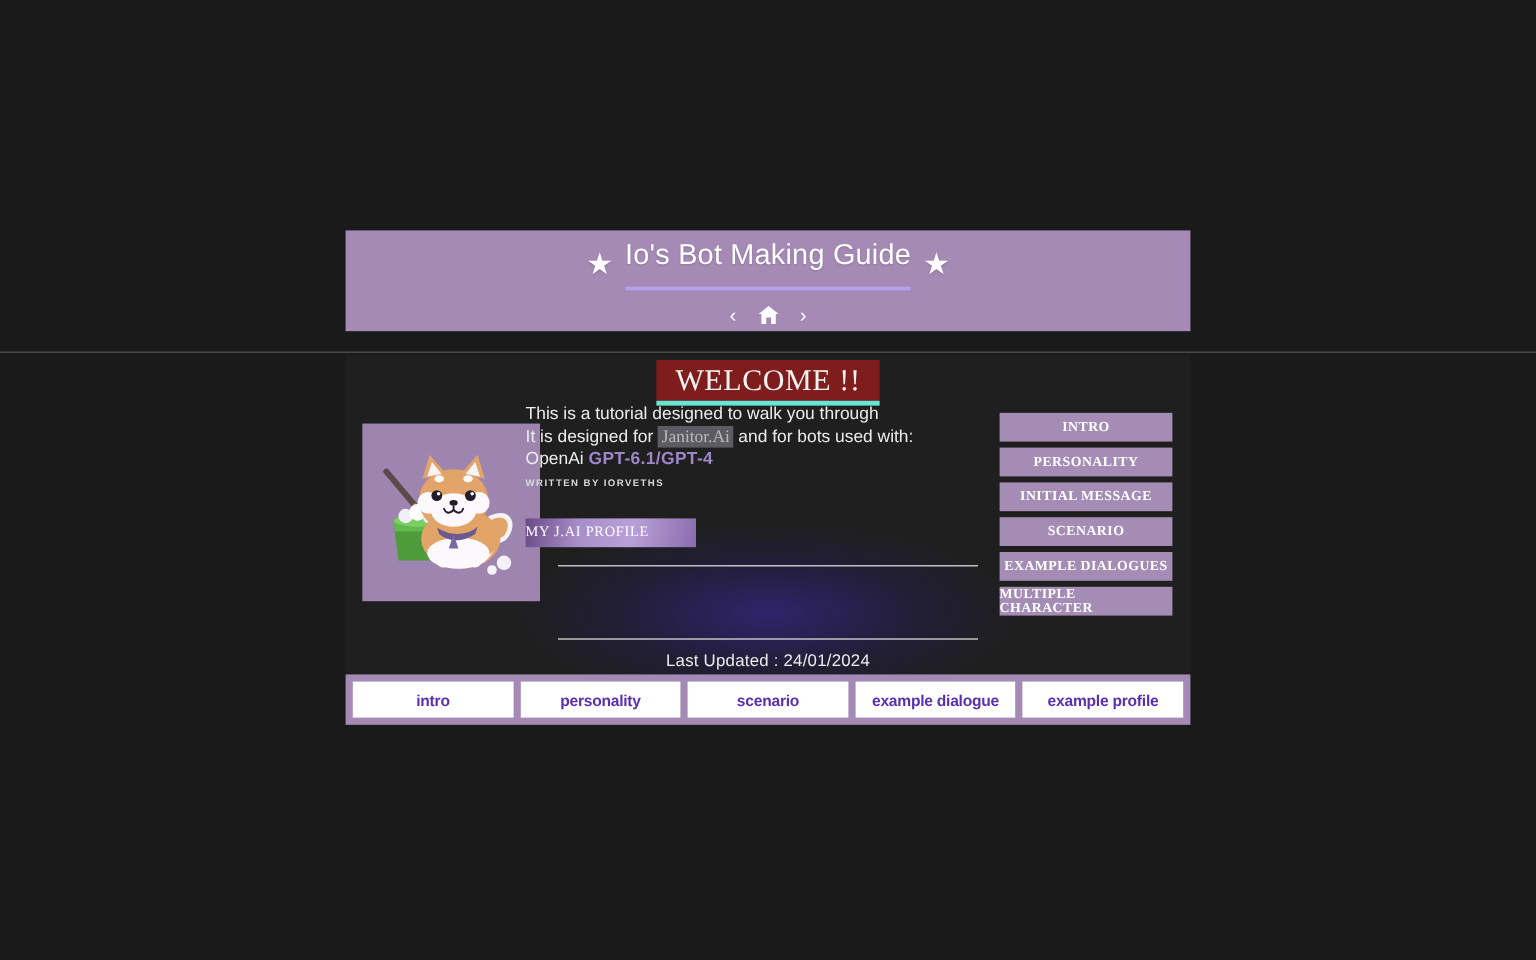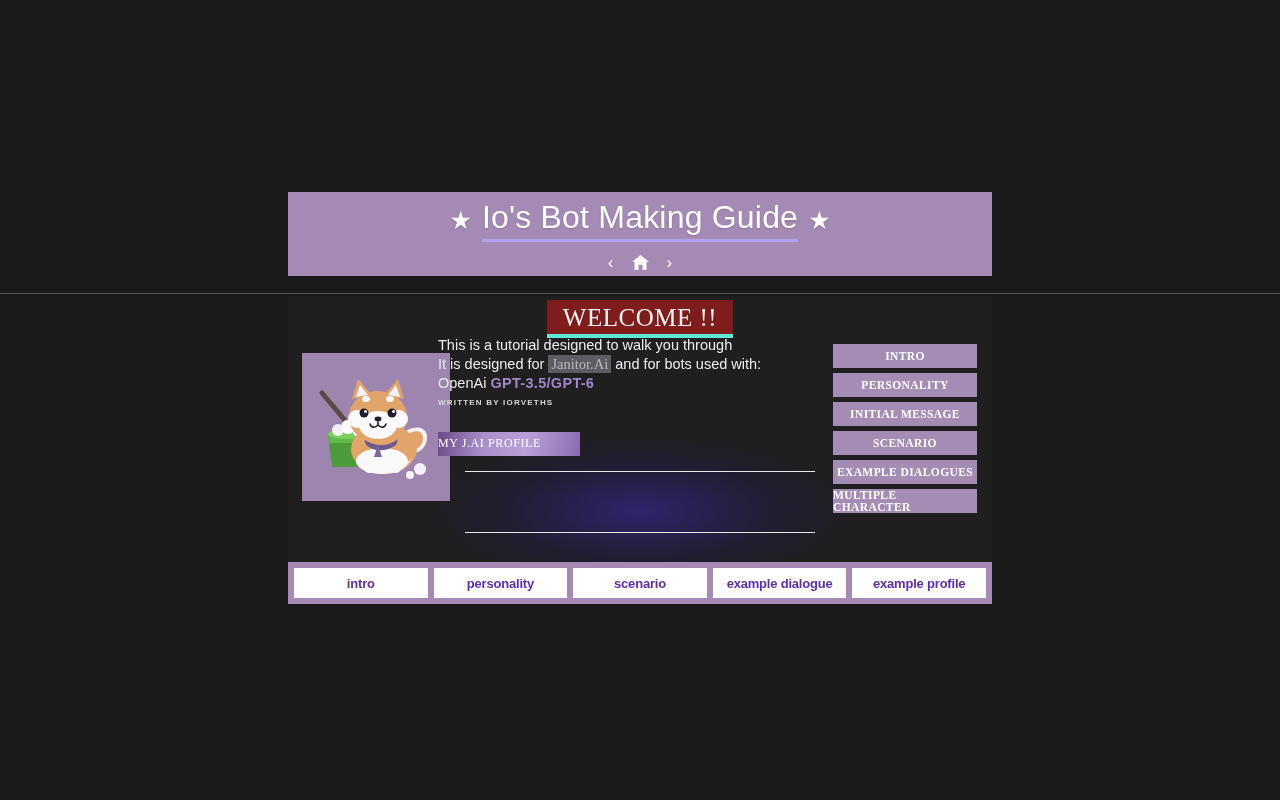--- a/index.html
+++ b/index.html
@@ -43,25 +43,25 @@
 
   .header-star {
     color: #ffffff;
     font-size: 25px;
     line-height: 1;
     text-shadow: 0 1px 2px rgba(0,0,0,0.18);
   }
 
   .header-title {
     color: #ffffff;
-    font-size: 32px;
+    font-size: 24px;
     font-weight: 400;
     letter-spacing: 0.2px;
     border-bottom: 3px solid #b79ff0;
-    padding-bottom: 3px;
+    padding-bottom: 13px;
     line-height: 1.15;
     text-shadow: 0 1px 2px rgba(0,0,0,0.15);
   }
 
   .header-nav {
     display: flex;
     align-items: center;
     justify-content: center;
     gap: 18px;
     margin-top: 12px;
@@ -385,37 +385,38 @@
         <path d="M76 69 L76 72 M76 72 C72 76 69 74 68 71 M76 72 C80 76 83 74 84 71" stroke="#221d2b" stroke-width="1.6" fill="none" stroke-linecap="round"></path>
 
         <circle cx="118" cy="116" r="6" fill="#f4f2f8"></circle>
         <circle cx="108" cy="122" r="4" fill="#f4f2f8"></circle>
       </svg>
     </div>
 
     <div class="body-copy">
       <div class="line">This is a tutorial designed to walk you through</div>
       <div class="line"><span>It is designed for </span><span class="chip">Janitor.Ai</span><span> and for bots used with:</span></div>
-      <div class="line"><span>OpenAi </span><span class="accent">GPT-3.5/GPT-6</span></div>
+      <div class="line"><span>OpenAi </span><span class="accent">GPT-6.1/GPT-4</span></div>
       <div class="written-by">WRITTEN BY IORVETHS</div>
       <div><span class="profile-btn">MY J.AI PROFILE</span></div>
     </div>
 
     <div class="side-list">
       <div class="side-btn">INTRO</div>
       <div class="side-btn">PERSONALITY</div>
       <div class="side-btn">INITIAL MESSAGE</div>
       <div class="side-btn">SCENARIO</div>
       <div class="side-btn">EXAMPLE DIALOGUES</div>
       <div class="side-btn">MULTIPLE CHARACTER</div>
     </div>
 
     <div class="rule rule-top"></div>
     <div class="rule rule-bottom"></div>
 
+    <div class="last-updated">Last Updated : 24/01/2024</div>
   </div>
 
   <div class="bottom-bar">
     <div class="bottom-tab">intro</div>
     <div class="bottom-tab">personality</div>
     <div class="bottom-tab">scenario</div>
     <div class="bottom-tab">example dialogue</div>
     <div class="bottom-tab">example profile</div>
   </div>
 

